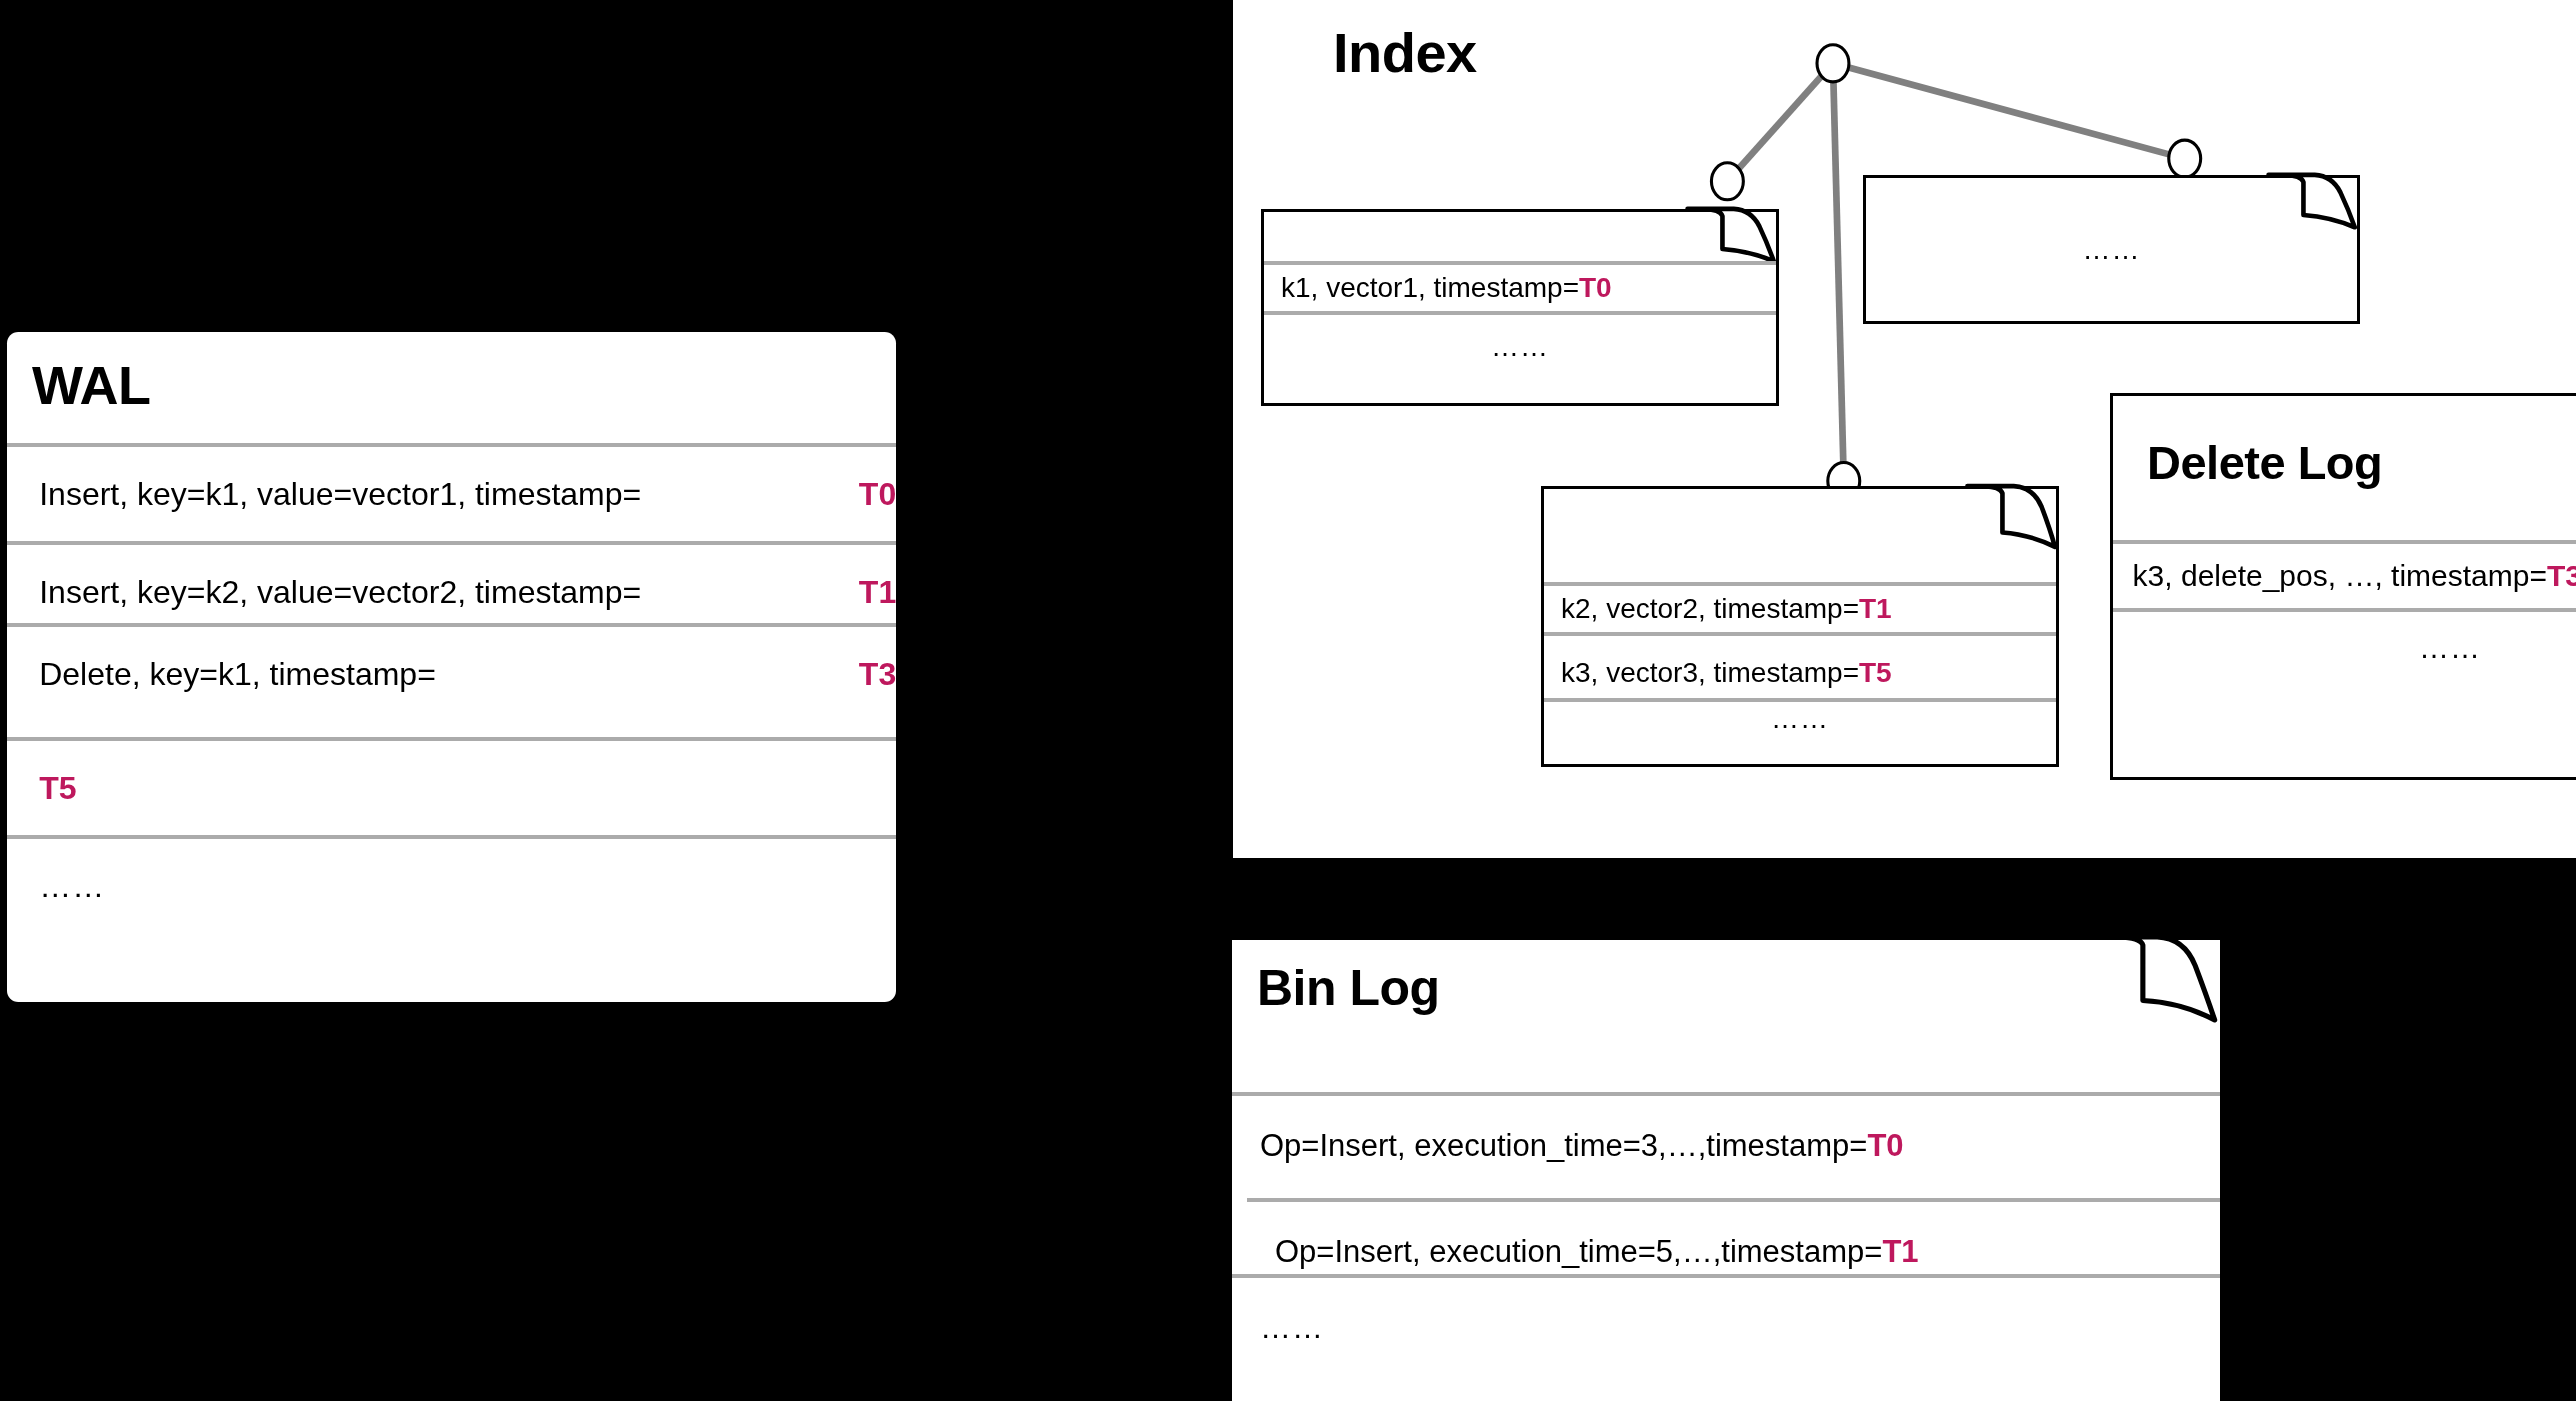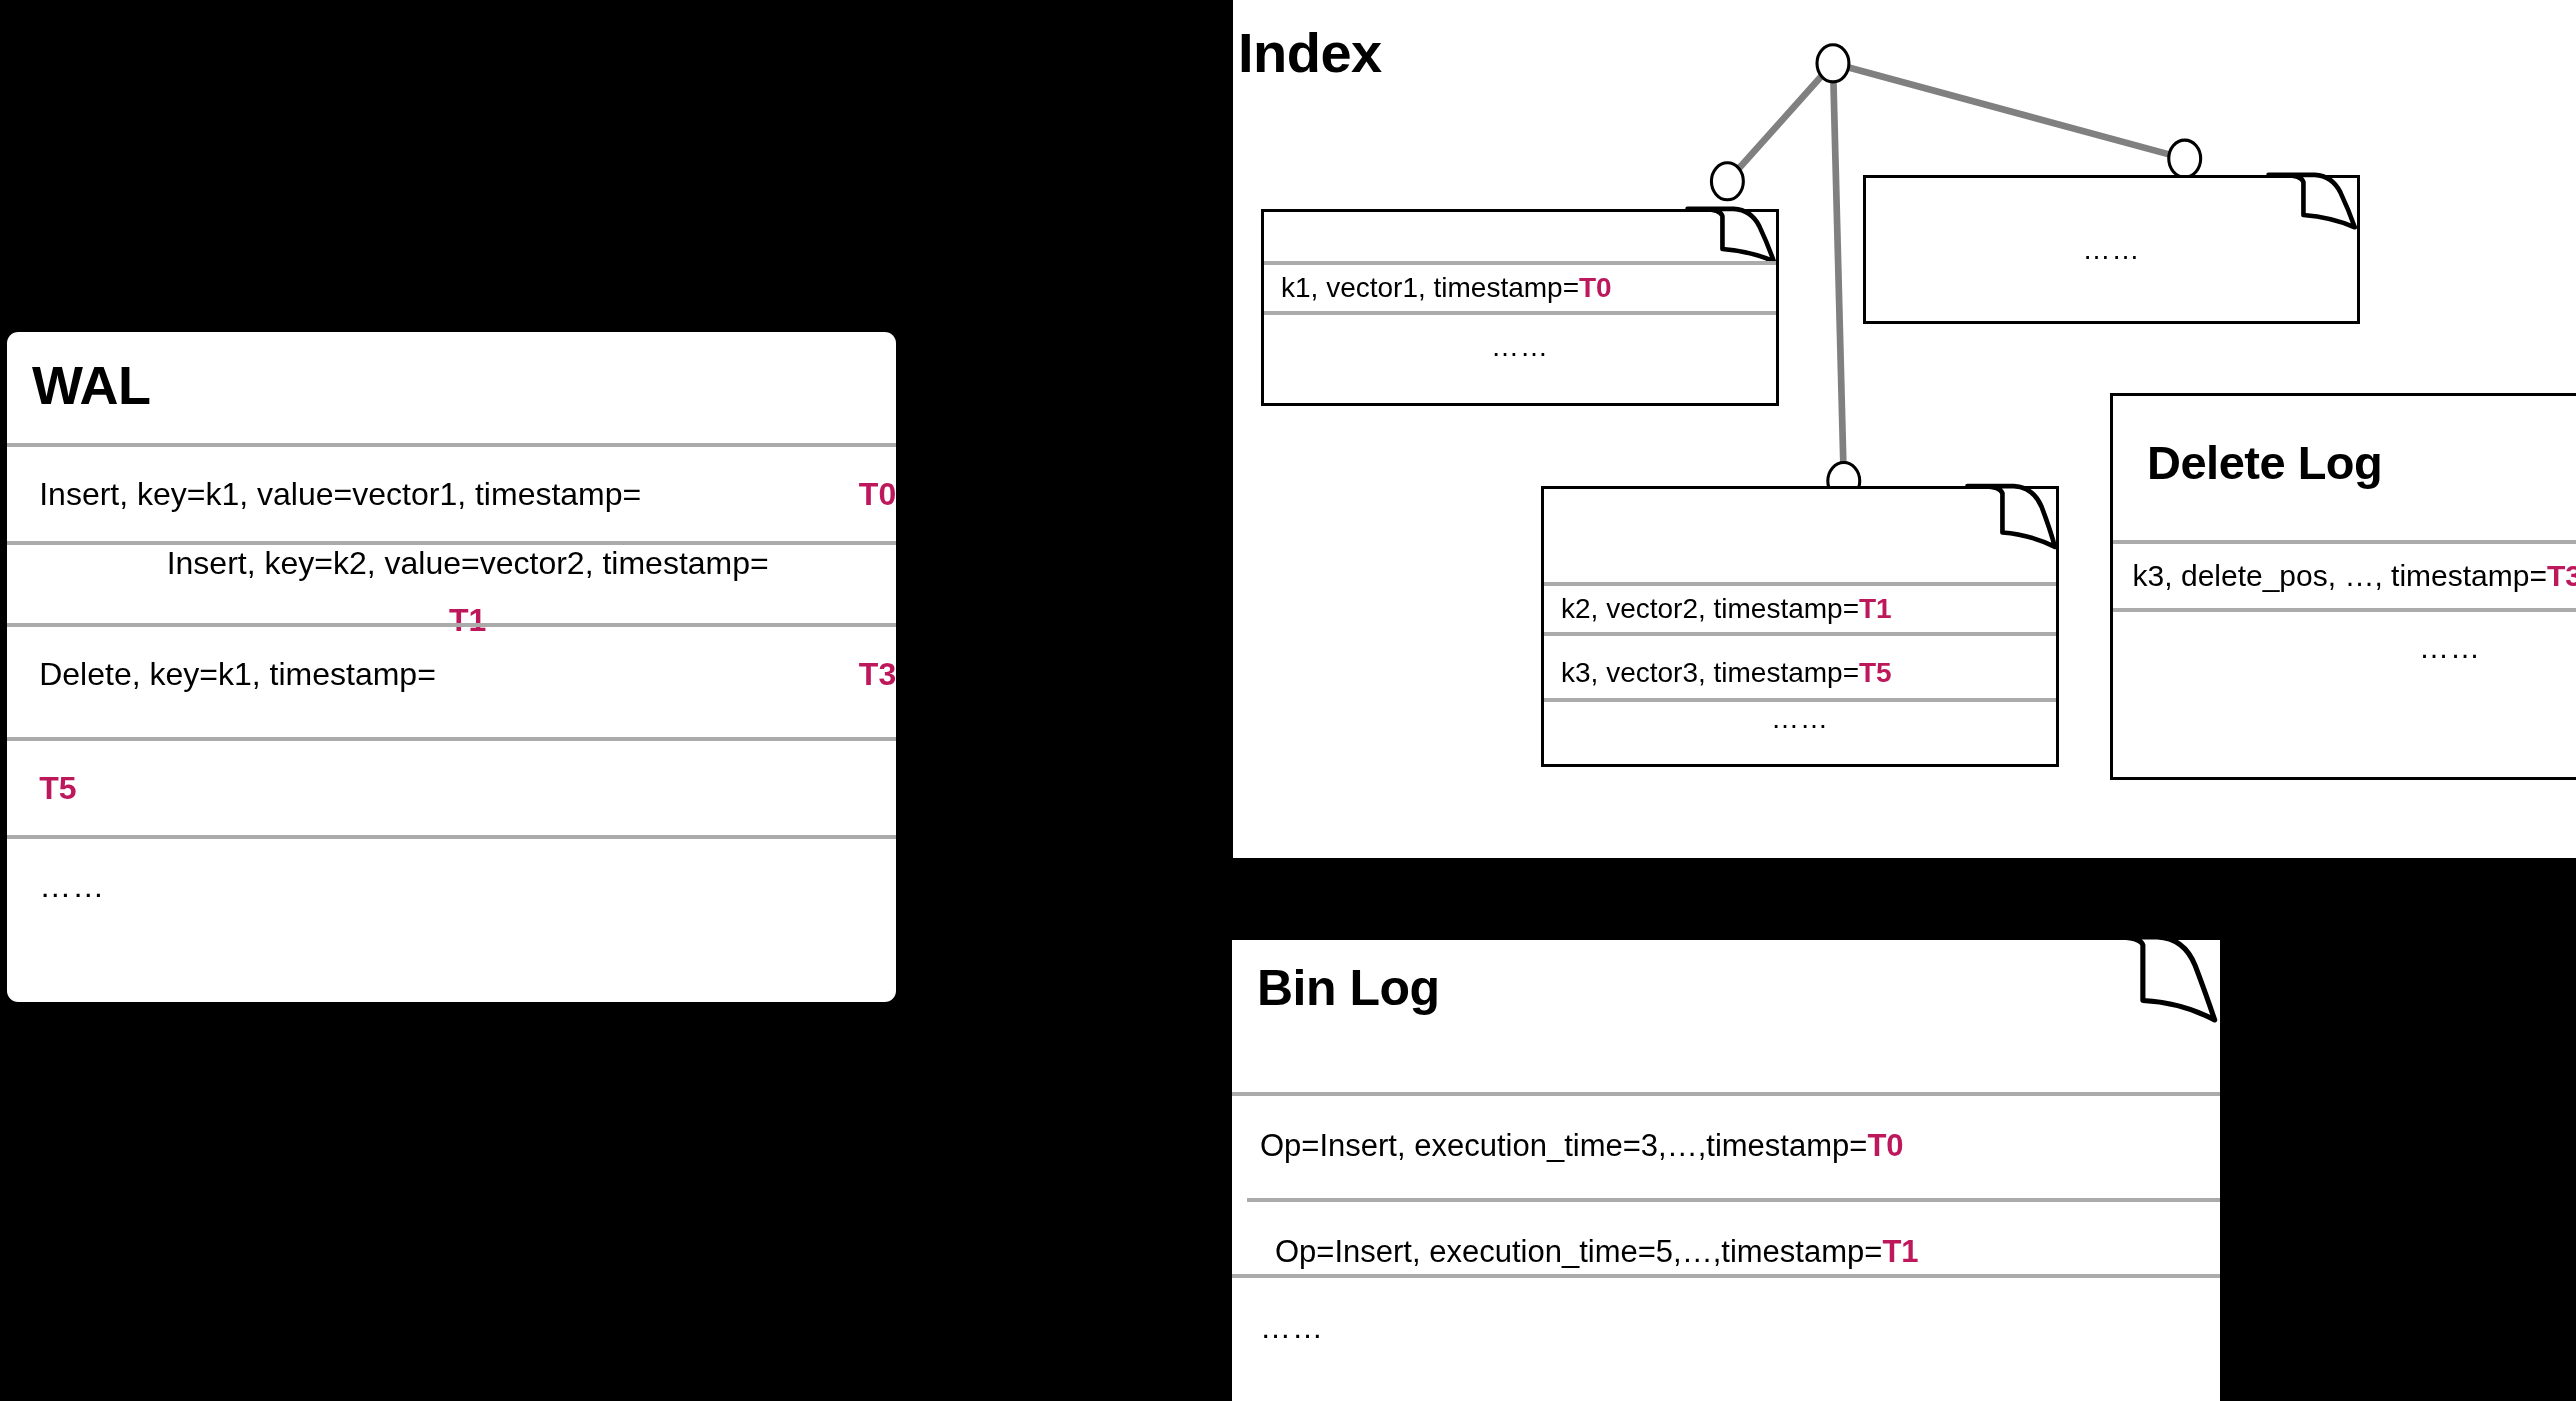--- a/index.html
+++ b/index.html
@@ -104,21 +104,21 @@
   }
 
   
   #index-panel {
     left: 1233px;
     top: 0px;
     width: 1580px;
     height: 858px;
   }
   #index-title {
-    left: 1238px;
+    left: 1333px;
     top: 19.6px;
     font-size: 56px;
   }
 
   
   #tree-svg {
     position: absolute;
     left: 1233px;
     top: 0px;
     width: 1580px;
@@ -197,21 +197,21 @@
 
 <div class="panel panel-rounded" id="wal-panel">
 
   <div style="position:absolute;left:0;right:0;top:111px;">
 
     <div class="row wal-row row-sep-top" style="top:0px;">
       <span class="row-text">Insert, key=k1, value=vector1, timestamp=</span>
         <span class="ts">T0</span>
     </div>
 
-    <div class="row wal-row row-sep-top" style="top:98px;flex-direction:column;">
+    <div class="row wal-row row-sep-top" style="top:98px;">
       <span class="row-text">Insert, key=k2, value=vector2, timestamp=</span>
         <span class="ts">T1</span>
     </div>
 
     <div class="row wal-row row-sep-top" style="top:180px;">
       <span class="row-text">Delete, key=k1, timestamp=</span>
         <span class="ts">T3</span>
     </div>
 
     <div class="row wal-row row-sep-top" style="top:294px;">

